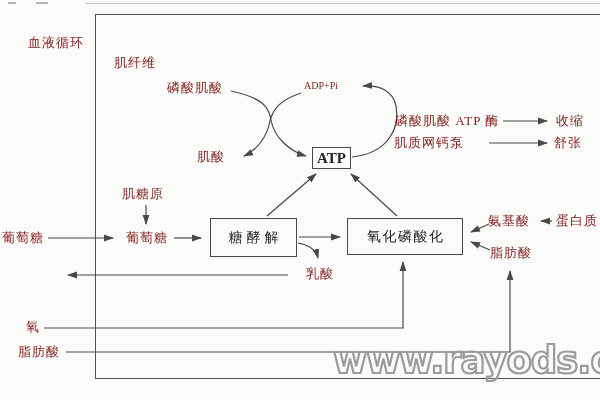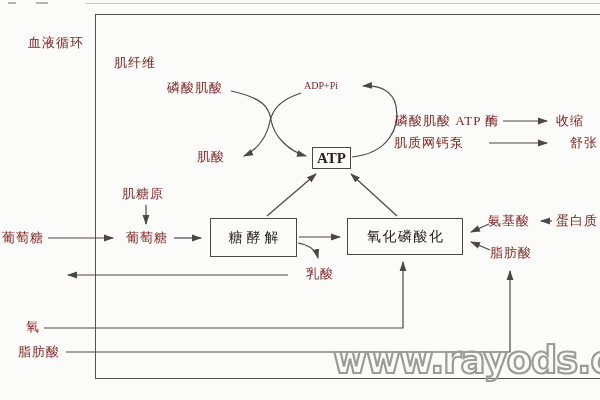--- a/index.html
+++ b/index.html
@@ -112,21 +112,21 @@
   <div class="label" style="left:114px;top:35px;margin-top:20px;">肌纤维</div>
 
   <div class="label" style="left:167px;top:80px;">磷酸肌酸</div>
   <div class="label latin" style="left:304px;top:78px;">ADP+Pi</div>
   <div class="label" style="left:197px;top:149px;">肌酸</div>
   <div class="node-box atp-box">ATP</div>
 
   <div class="label" style="left:395px;top:113px;">磷酸肌酸 ATP 酶</div>
   <div class="label" style="left:556px;top:113px;">收缩</div>
   <div class="label" style="left:394px;top:135px;">肌质网钙泵</div>
-  <div class="label" style="left:570px;top:135px;">舒张</div>
+  <div class="label" style="left:554px;top:135px;">舒张</div>
 
   <div class="label" style="left:122px;top:186px;">肌糖原</div>
   <div class="label" style="left:2px;top:230px;">葡萄糖</div>
   <div class="label" style="left:126px;top:230px;">葡萄糖</div>
   <div class="node-box glyco-box">糖酵解</div>
   <div class="label" style="left:306px;top:266px;">乳酸</div>
 
   <div class="node-box oxphos-box">氧化磷酸化</div>
   <div class="label" style="left:488px;top:213px;">氨基酸</div>
   <div class="label" style="left:556px;top:213px;">蛋白质</div>

